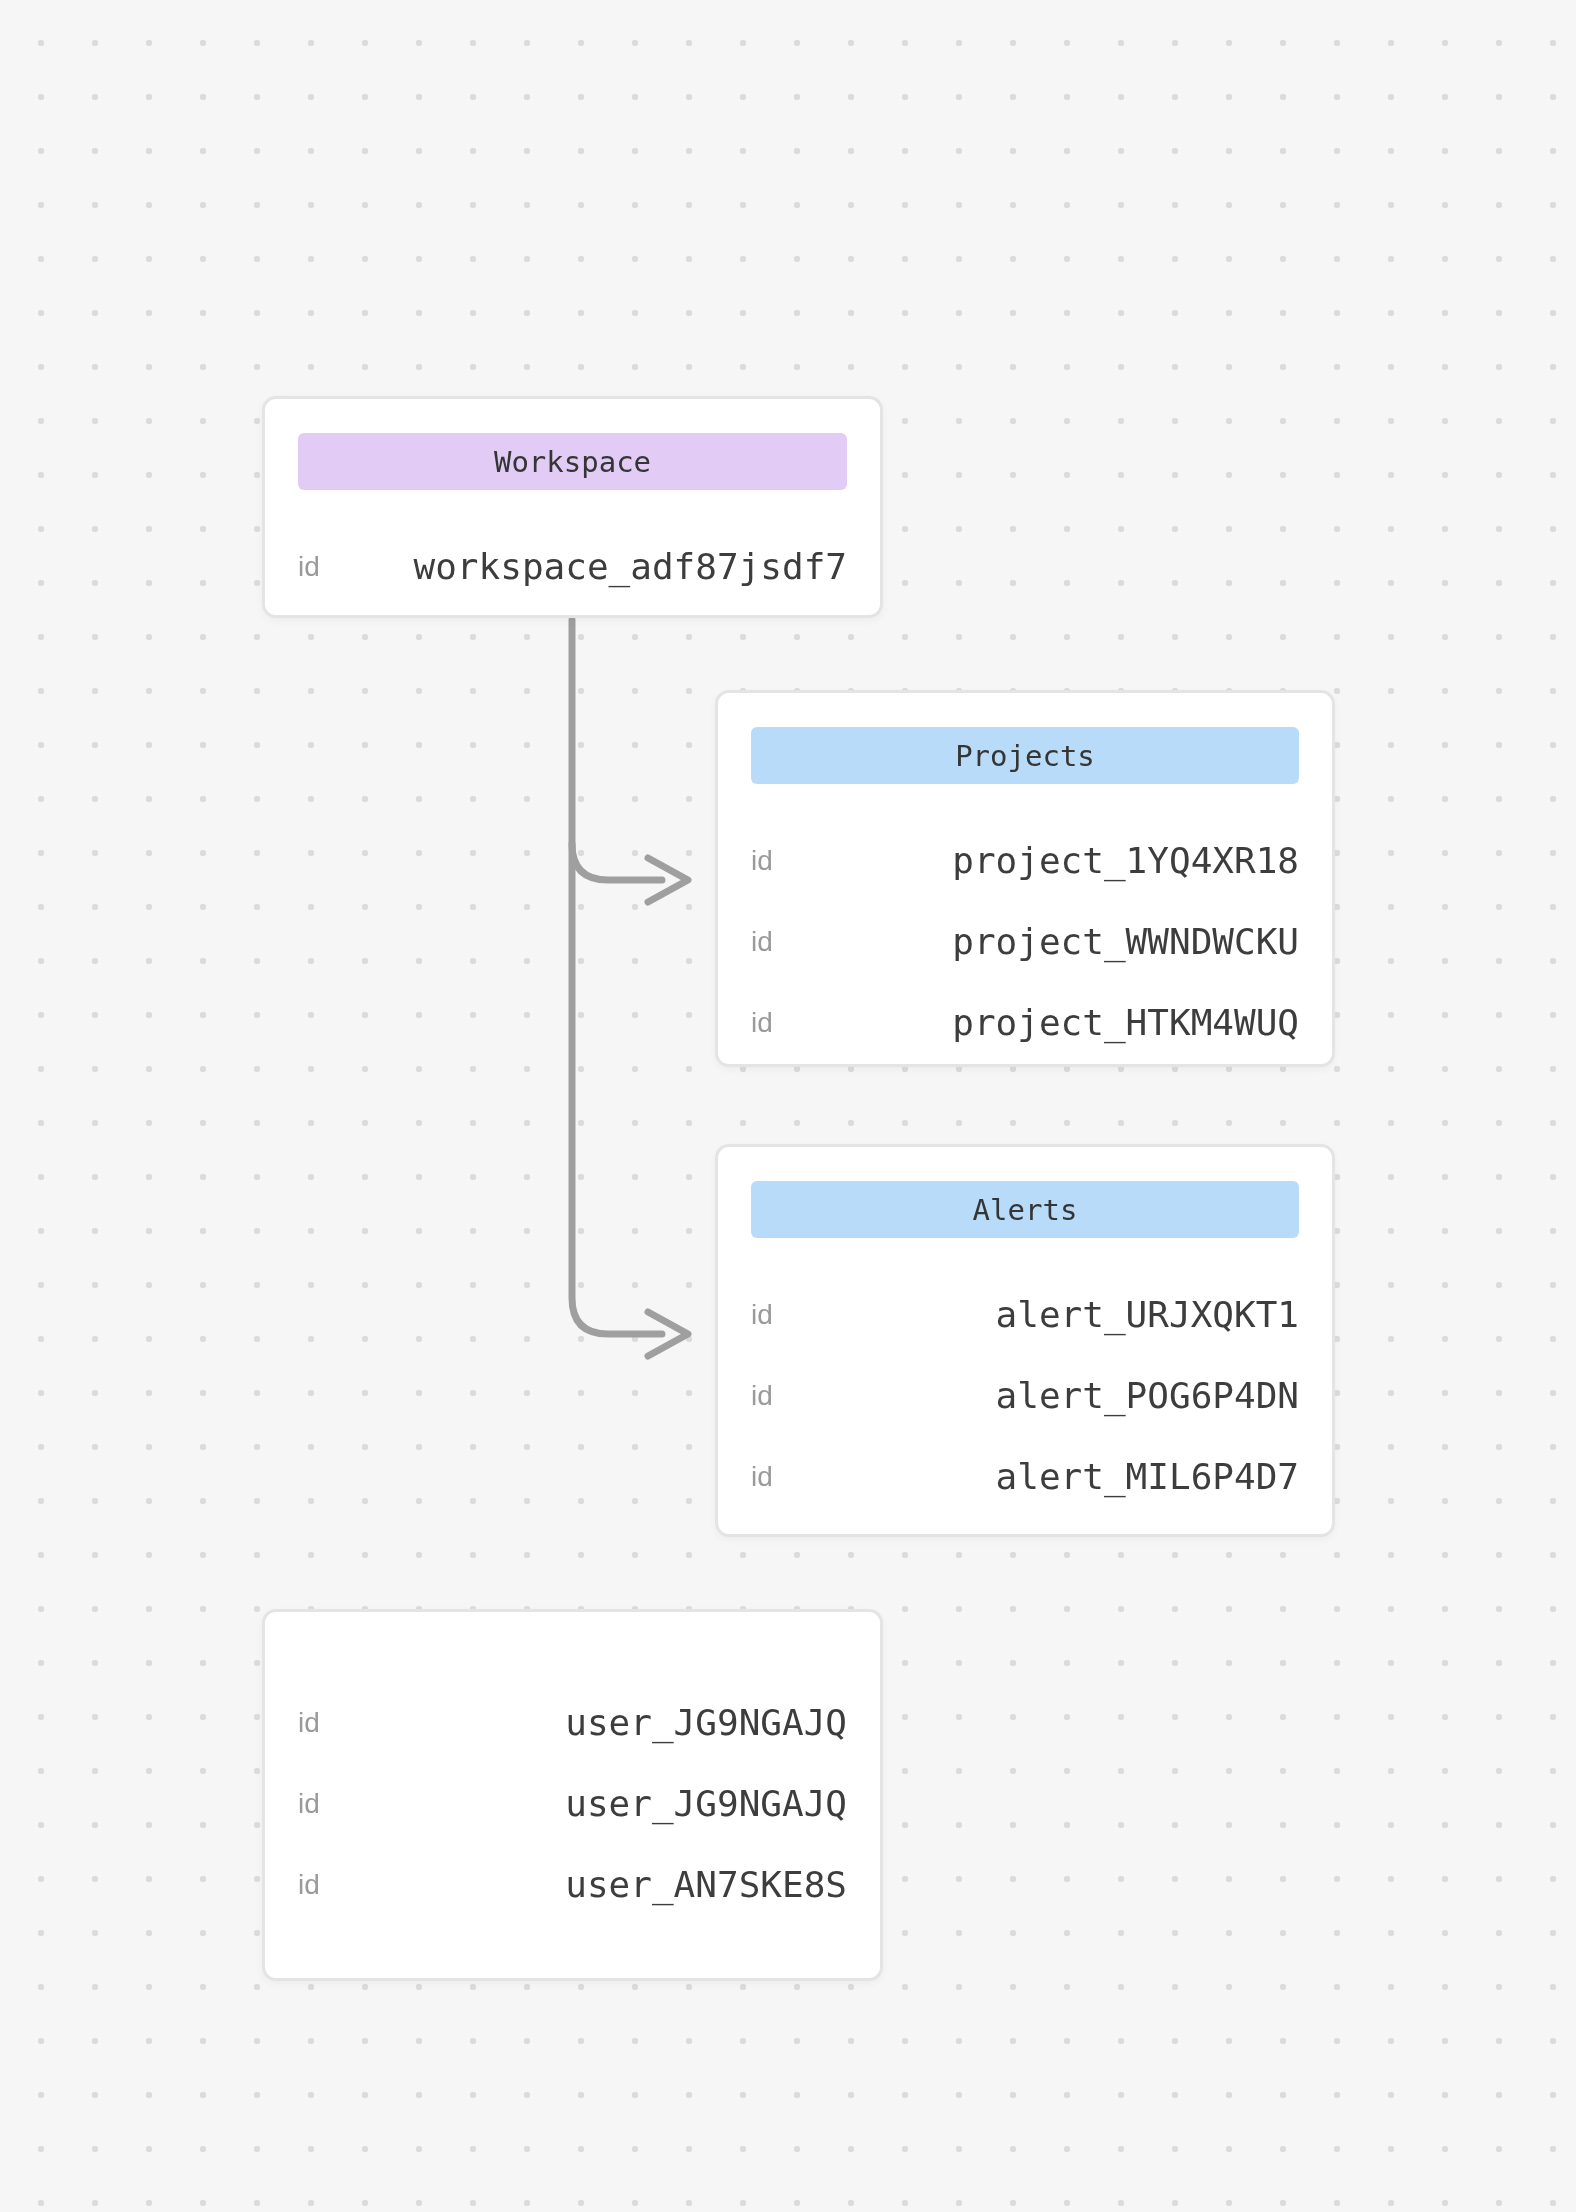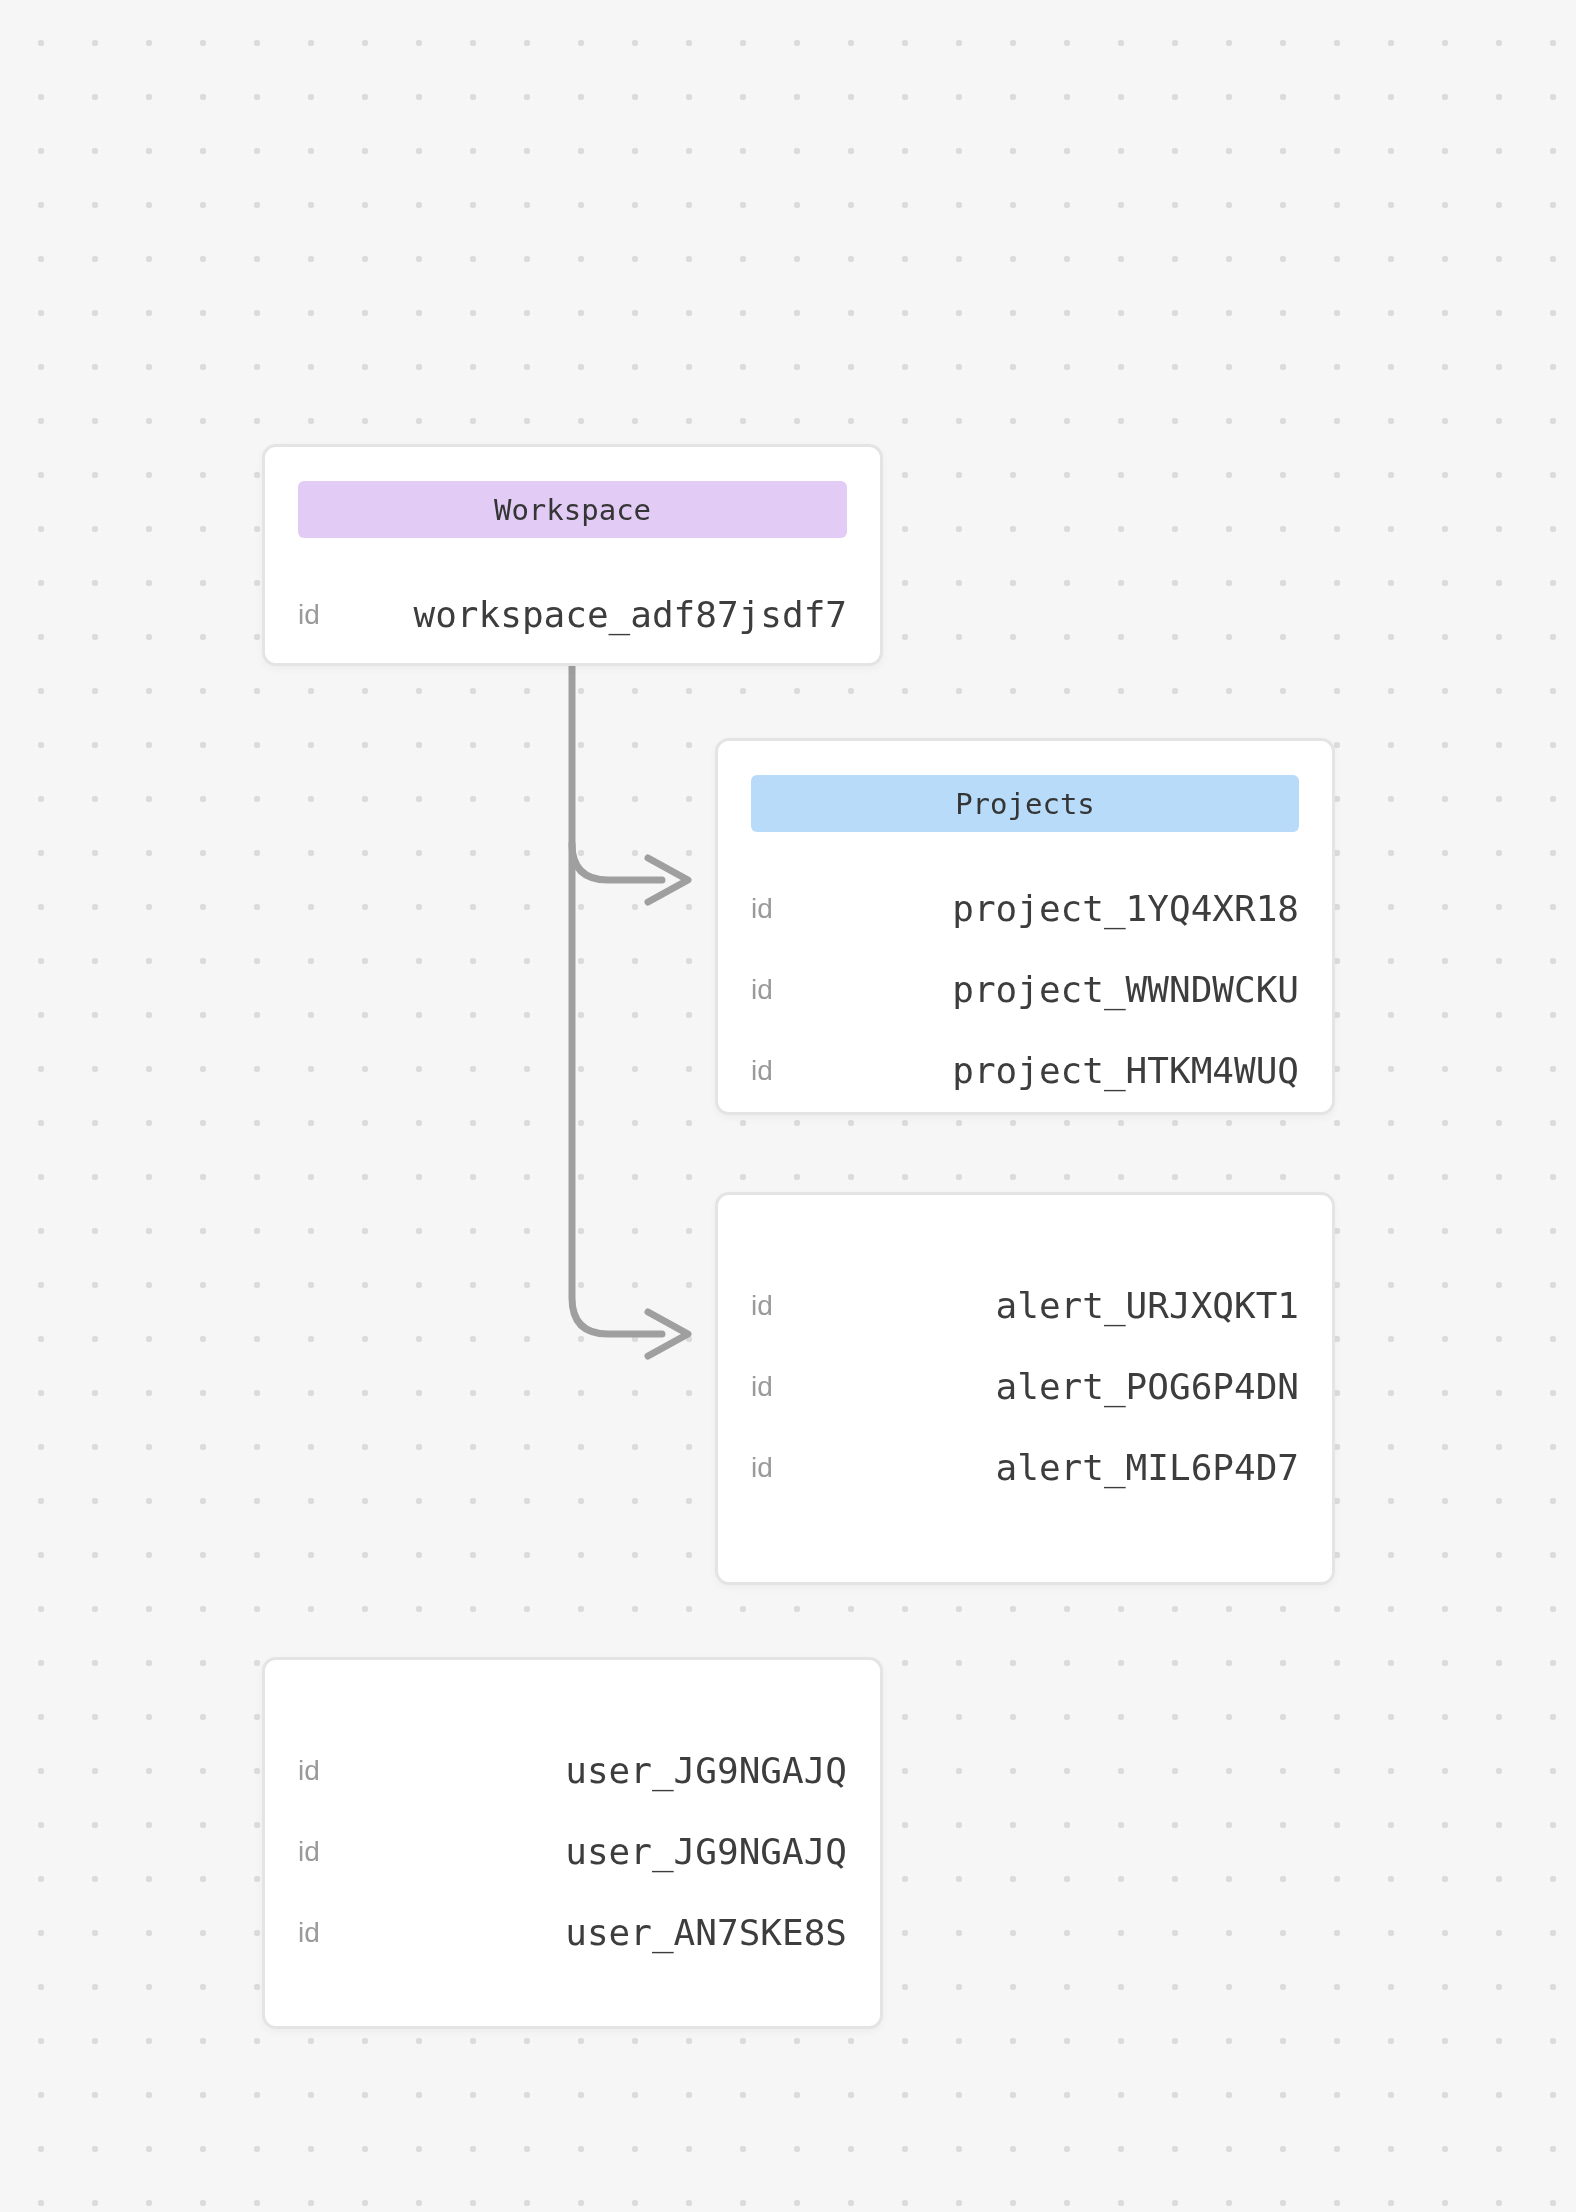--- a/index.html
+++ b/index.html
@@ -27,21 +27,20 @@
     letter-spacing: 0.5px;
   }
 
   .card {
     position: absolute;
     background: #ffffff;
     border: 3px solid #e4e4e4;
     border-radius: 14px;
     box-shadow: 0 3px 8px rgba(0,0,0,0.04);
     padding: 34px 33px 0 33px;
-    margin-top: 48px;
   }
   .card-header {
     height: 57px;
     border-radius: 6px;
     display: flex; align-items: center; justify-content: center;
     font-family: "DejaVu Sans Mono", monospace;
     font-size: 29px;
     font-weight: 500;
     color: #353535;
   }
@@ -107,20 +106,21 @@
         <span class="val">project_WWNDWCKU</span>
       </div>
       <div class="row">
         <span class="key">id</span>
         <span class="val">project_HTKM4WUQ</span>
       </div>
     </div>
   </div>
 
   <div class="card" id="card-alerts">
+    <div class="card-header" style="background-color: rgb(183, 219, 248);">Alerts</div>
     <div class="card-body">
       <div class="row">
         <span class="key">id</span>
         <span class="val">alert_URJXQKT1</span>
       </div>
       <div class="row">
         <span class="key">id</span>
         <span class="val">alert_POG6P4DN</span>
       </div>
       <div class="row">

